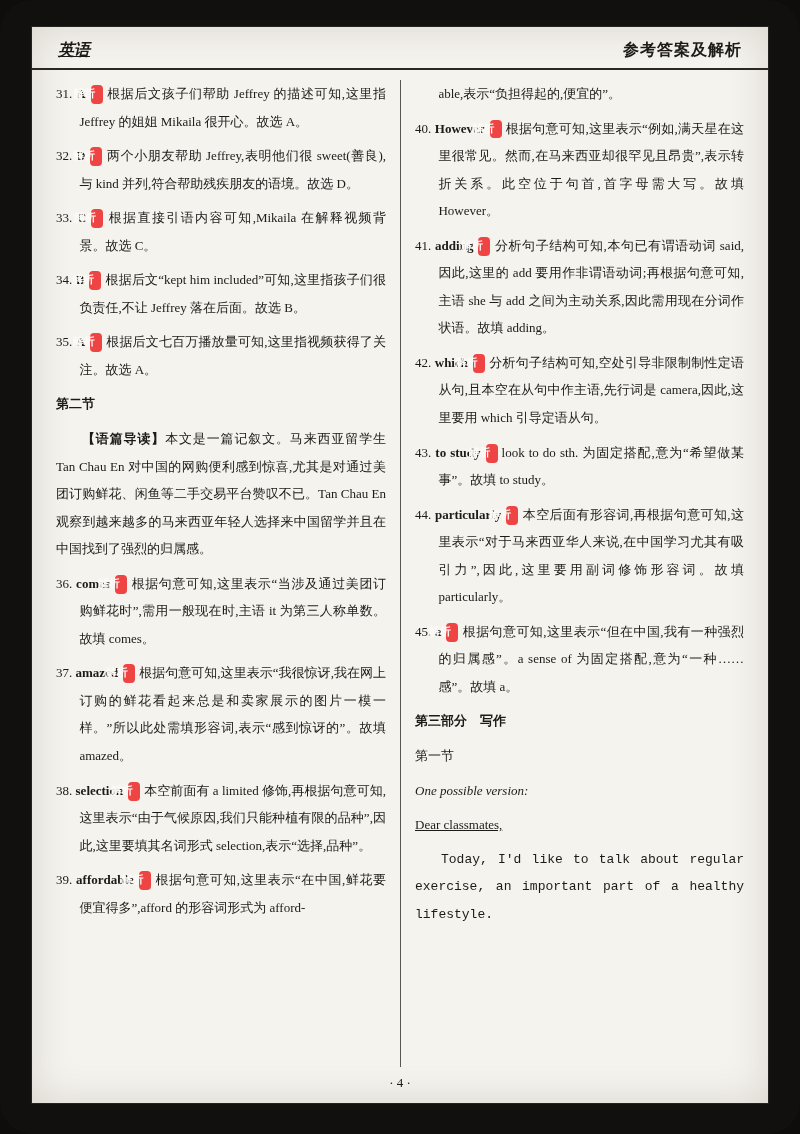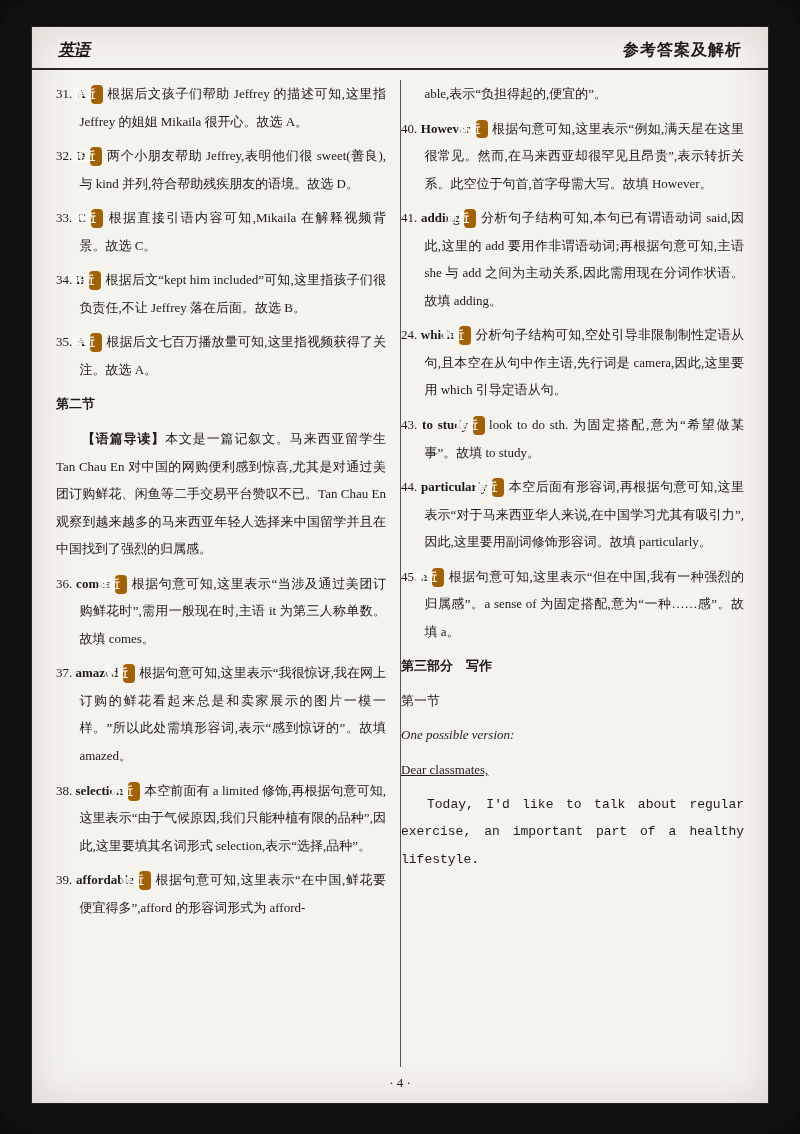--- a/index.html
+++ b/index.html
@@ -43,36 +43,35 @@
     padding:10px 24px 0 24px;
     overflow:hidden;
   }
   .col{
     width:50%;
     box-sizing:border-box;
     font-size:13px;
     line-height:2.12;
   }
   .col-left{ padding-right:14px; }
-  .col-right{ border-left:1px solid #5a554e; }
+  .col-right{ padding-left:14px; border-left:1px solid #5a554e; }
   .col p{ margin:0 0 7px 0; text-align:justify; }
   .ans{ padding-left:1.8em; text-indent:-1.8em; }
   .answer-word{ font-weight:bold; }
   .jiexi{
     display:inline-block;
-    background:#a16207;
+    background:#ef4444;
     color:#fbfaf7;
     font-size:11px;
     line-height:1.45;
     padding:1px 6px 2px 6px;
     border-radius:4px;
     margin:0 4px 0 5px;
     font-weight:bold;
     vertical-align:1px;
-    text-decoration:underline;
   }
   .intro{ text-indent:2em; }
   .intro .intro-label{ font-weight:bold;margin-top:48px; }
   .section{ font-weight:bold; margin:3px 0 7px 0; }
   .subsection{ margin:2px 0 7px 0; }
   .italic-line{ font-style:italic; }
   .salutation{ text-decoration:underline; }
   .essay{ text-indent:2em;font-family:Liberation Mono, monospace; }
   .continuation{ padding-left:1.8em; }
   .page-footer{
@@ -104,21 +103,21 @@
           <p class="intro"><span class="intro-label">【语篇导读】</span><span class="expl">本文是一篇记叙文。马来西亚留学生 Tan Chau En 对中国的网购便利感到惊喜,尤其是对通过美团订购鲜花、闲鱼等二手交易平台赞叹不已。Tan Chau En 观察到越来越多的马来西亚年轻人选择来中国留学并且在中国找到了强烈的归属感。</span></p>
           <p class="ans"><span class="num">36. </span><span class="answer-word">comes</span><span class="jiexi">解析</span><span class="expl">根据句意可知,这里表示“当涉及通过美团订购鲜花时”,需用一般现在时,主语 it 为第三人称单数。故填 comes。</span></p>
           <p class="ans"><span class="num">37. </span><span class="answer-word">amazed</span><span class="jiexi">解析</span><span class="expl">根据句意可知,这里表示“我很惊讶,我在网上订购的鲜花看起来总是和卖家展示的图片一模一样。”所以此处需填形容词,表示“感到惊讶的”。故填 amazed。</span></p>
           <p class="ans"><span class="num">38. </span><span class="answer-word">selection</span><span class="jiexi">解析</span><span class="expl">本空前面有 a limited 修饰,再根据句意可知,这里表示“由于气候原因,我们只能种植有限的品种”,因此,这里要填其名词形式 selection,表示“选择,品种”。</span></p>
           <p class="ans"><span class="num">39. </span><span class="answer-word">affordable</span><span class="jiexi">解析</span><span class="expl">根据句意可知,这里表示“在中国,鲜花要便宜得多”,afford 的形容词形式为 afford-</span></p>
         </div>
       <div class="col col-right" id="col-right">
           <p class="continuation"><span class="expl">able,表示“负担得起的,便宜的”。</span></p>
           <p class="ans"><span class="num">40. </span><span class="answer-word">However</span><span class="jiexi">解析</span><span class="expl">根据句意可知,这里表示“例如,满天星在这里很常见。然而,在马来西亚却很罕见且昂贵”,表示转折关系。此空位于句首,首字母需大写。故填 However。</span></p>
           <p class="ans"><span class="num">41. </span><span class="answer-word">adding</span><span class="jiexi">解析</span><span class="expl">分析句子结构可知,本句已有谓语动词 said,因此,这里的 add 要用作非谓语动词;再根据句意可知,主语 she 与 add 之间为主动关系,因此需用现在分词作状语。故填 adding。</span></p>
-          <p class="ans"><span class="num">24. </span><span class="answer-word">which</span><span class="jiexi">解析</span><span class="expl">分析句子结构可知,空处引导非限制制性定语从句,且本空在从句中作主语,先行词是 camera,因此,这里要用 which 引导定语从句。</span></p>
+          <p class="ans"><span class="num">42. </span><span class="answer-word">which</span><span class="jiexi">解析</span><span class="expl">分析句子结构可知,空处引导非限制制性定语从句,且本空在从句中作主语,先行词是 camera,因此,这里要用 which 引导定语从句。</span></p>
           <p class="ans"><span class="num">43. </span><span class="answer-word">to study</span><span class="jiexi">解析</span><span class="expl">look to do sth. 为固定搭配,意为“希望做某事”。故填 to study。</span></p>
           <p class="ans"><span class="num">44. </span><span class="answer-word">particularly</span><span class="jiexi">解析</span><span class="expl">本空后面有形容词,再根据句意可知,这里表示“对于马来西亚华人来说,在中国学习尤其有吸引力”,因此,这里要用副词修饰形容词。故填 particularly。</span></p>
           <p class="ans"><span class="num">45. </span><span class="answer-word">a</span><span class="jiexi">解析</span><span class="expl">根据句意可知,这里表示“但在中国,我有一种强烈的归属感”。a sense of 为固定搭配,意为“一种……感”。故填 a。</span></p>
           <p class="section">第三部分　写作</p>
           <p class="subsection">第一节</p>
           <p class="italic-line">One possible version:</p>
           <p class="salutation">Dear classmates,</p>
           <p class="essay">Today, I'd like to talk about regular exercise, an important part of a healthy lifestyle.</p>
         </div>
     </div>

